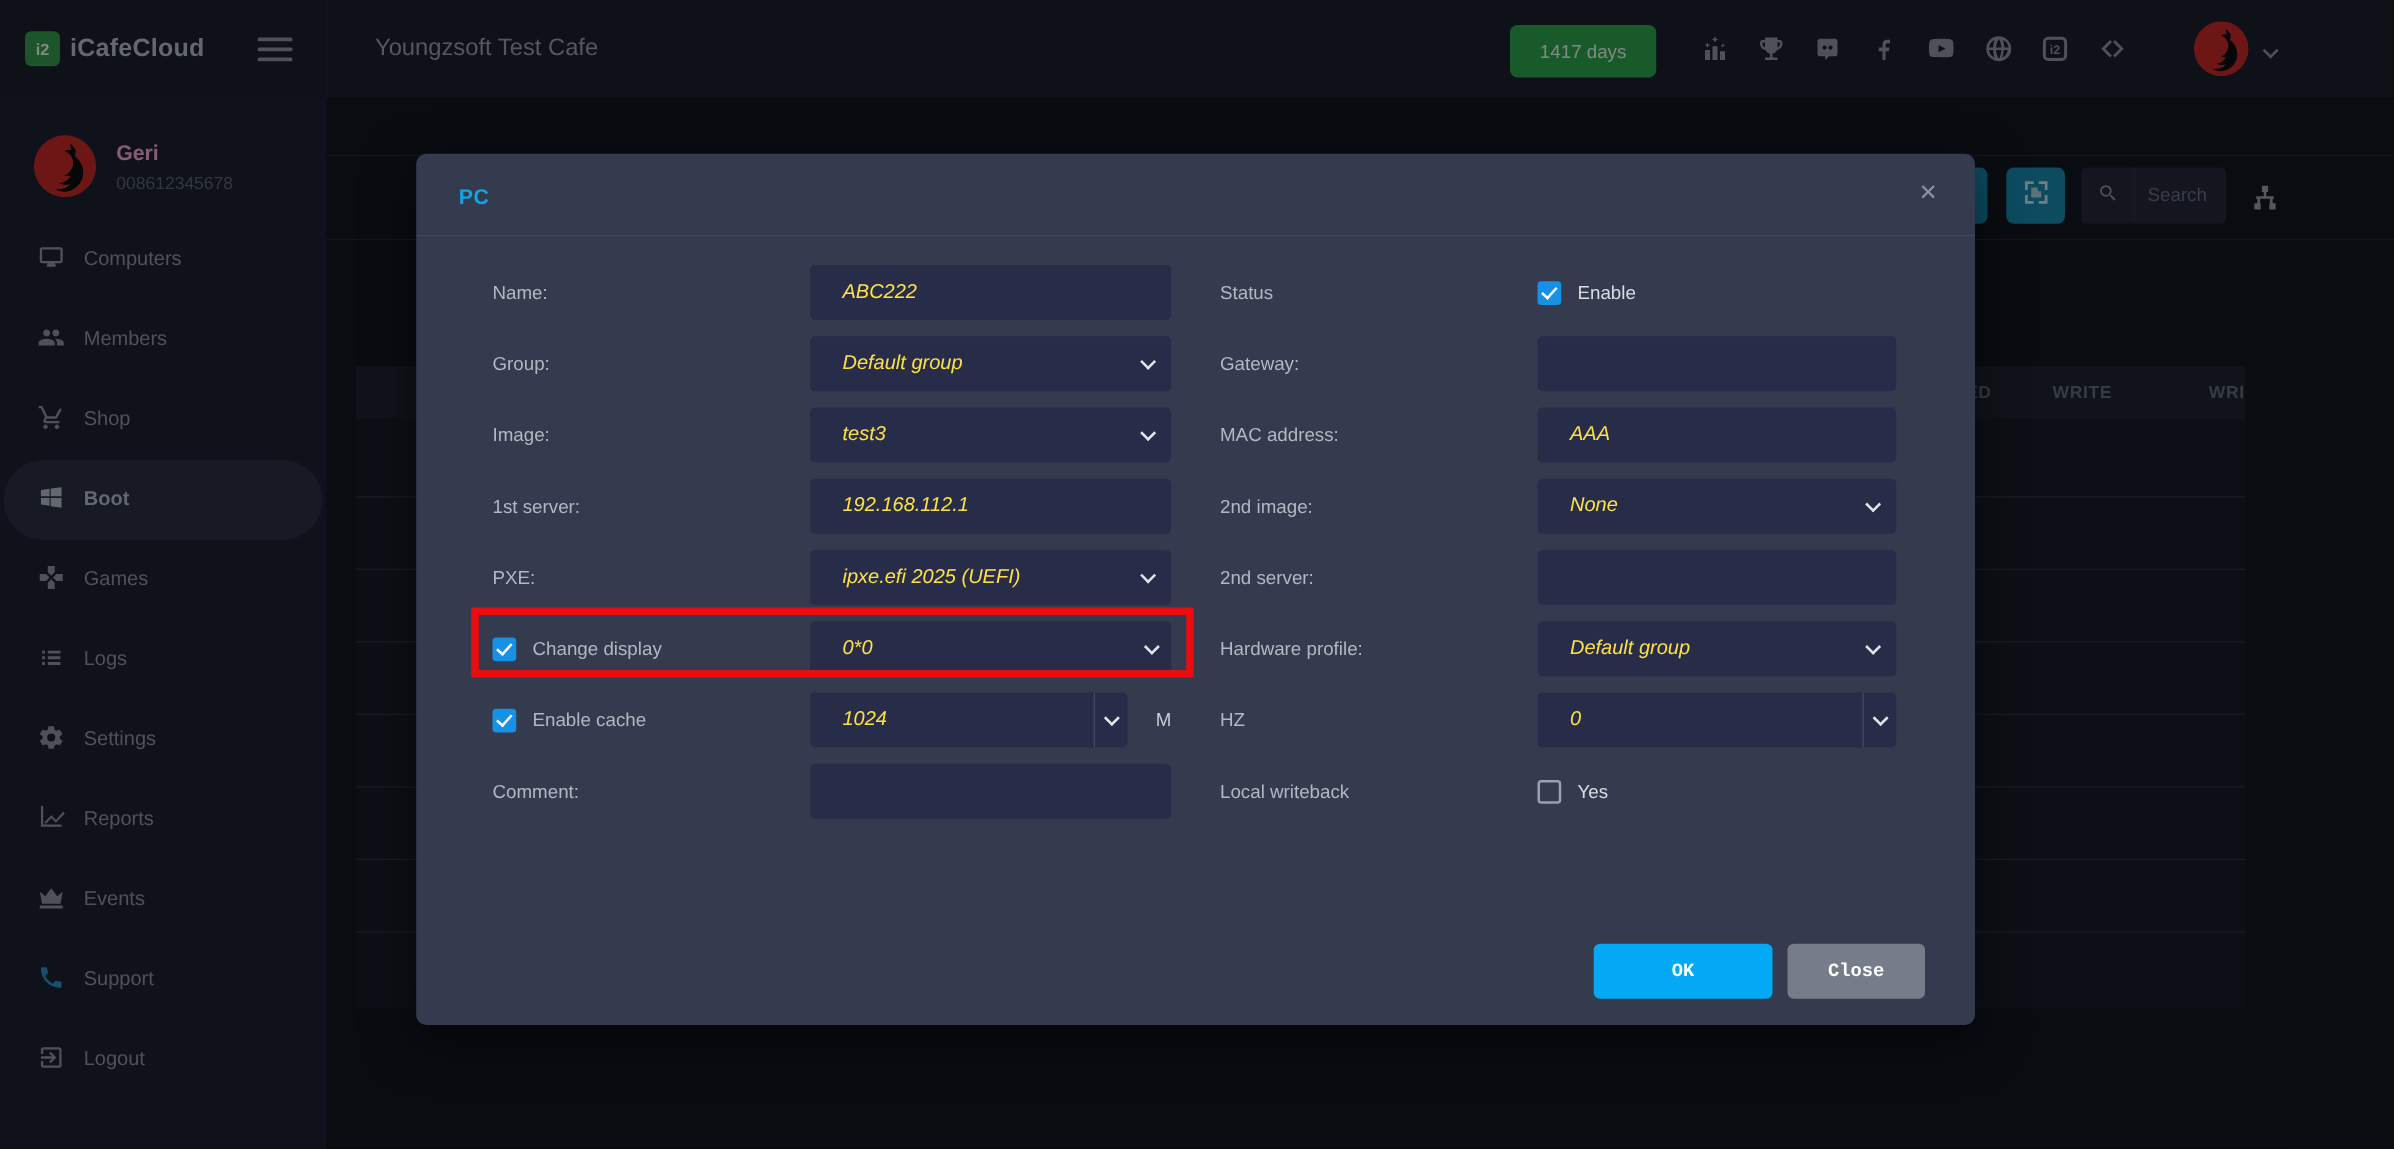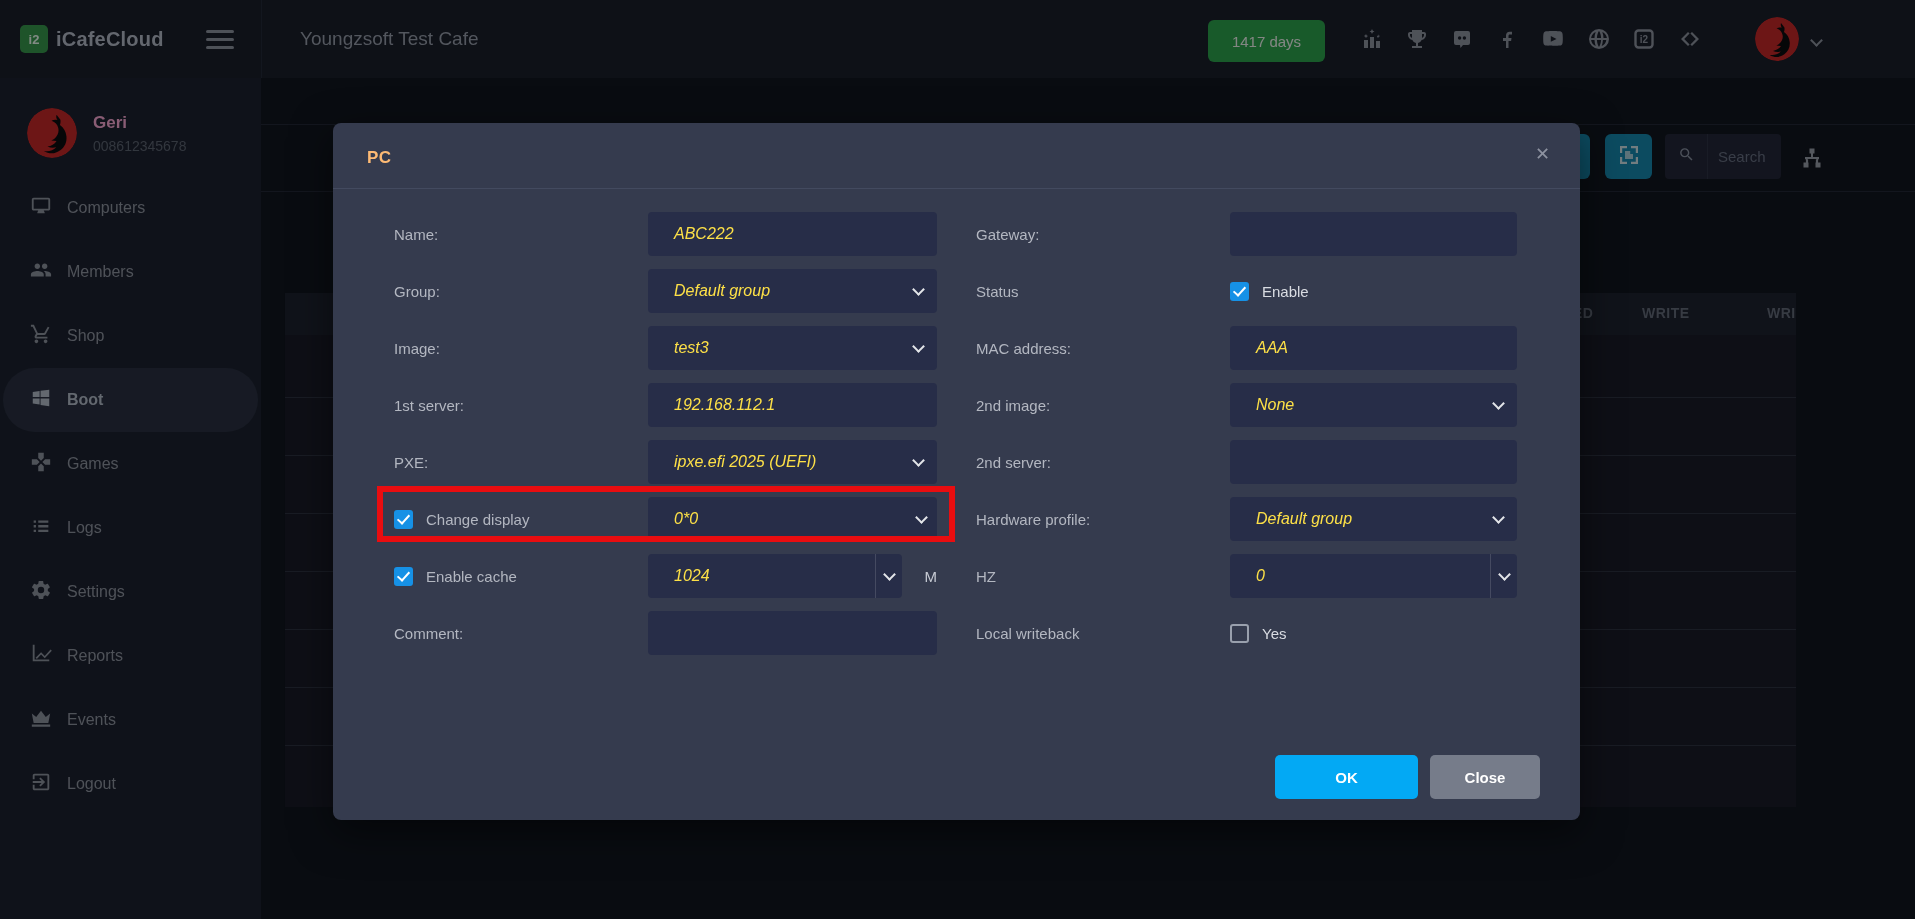--- a/index.html
+++ b/index.html
@@ -44,21 +44,21 @@
   .searchbox .ph{margin-left:10px;font-size:15px;color:#687083;white-space:nowrap;overflow:hidden;}
   .sitemap{position:absolute;left:1800px;top:146px;color:#9aa0ab;z-index:1;}
   .table{position:absolute;left:285px;top:293px;width:1511px;height:514px;background:#1a1d28;z-index:1;}
   .table-header{position:absolute;top:0;left:0;right:0;height:42px;background:#1e2330;}
   .th{position:absolute;top:12px;font-size:14px;font-weight:bold;color:#646c7a;letter-spacing:.5px;}
   .trow{position:absolute;left:0;right:0;height:1px;background:#2e3442;}
   
   .overlay{position:absolute;inset:0;background:rgba(0,0,0,.45);z-index:5;}
   .modal{position:absolute;left:333px;top:123px;width:1247px;height:697px;background:#353b4e;border-radius:8px;
     box-shadow:0 12px 40px rgba(0,0,0,.5);z-index:10;}
-  .modal-title{position:absolute;left:34px;top:25px;font-size:17px;font-weight:bold;color:#fdba74;letter-spacing:.5px;}
+  .modal-title{position:absolute;left:34px;top:25px;font-size:17px;font-weight:bold;color:#0ea5e9;letter-spacing:.5px;}
   .modal-close{position:absolute;right:26px;top:16px;font-size:18px;color:#8d92a0;cursor:pointer;padding:4px;}
   .modal-hdiv{position:absolute;left:0;right:0;top:65px;height:1px;background:#434a5f;}
   .col{position:absolute;top:89px;display:flex;flex-direction:column;gap:13px;}
   .col-left{left:61px;width:543px;}
   .col-right{left:643px;width:541px;}
   .frow{display:flex;align-items:center;height:44px;gap:12px;}
   .flabel{flex:0 0 242px;font-size:15px;color:#b3b7c1;display:flex;align-items:center;gap:13px;}
   .control{position:relative;width:301px;height:44px;background:#272d48;border-radius:4px;display:flex;align-items:center;}
   .col-right .control{width:299px;}
   .control.narrow{width:279px;}
@@ -67,21 +67,21 @@
   .chev.in{right:11px;}
   .vdiv{position:absolute;right:26px;top:0;bottom:0;width:1px;background:rgba(255,255,255,.14);}
   .suffix{margin-left:11px;font-size:15px;color:#c6cad3;}
   .cb{width:19px;height:19px;border-radius:3px;flex:0 0 auto;position:relative;cursor:pointer;border:2px solid #99a0ad;background:transparent;}
   .cb.checked{border:none;background:#1691e6;}
   .cb.checked::after{content:"";position:absolute;left:6px;top:2px;width:5px;height:10px;border-right:2.5px solid #fff;border-bottom:2.5px solid #fff;transform:rotate(42deg);}
   .cb-text{font-size:15px;color:#d9dce2;margin-left:13px;}
   .ctrl-check{display:flex;align-items:center;}
   .red-box{position:absolute;left:44px;top:363px;width:578px;height:56px;border:6px solid #e90d10;z-index:3;pointer-events:none;}
   .footer{position:absolute;right:40px;top:632px;display:flex;gap:12px;}
-  .btn{height:44px;border-radius:5px;display:flex;align-items:center;justify-content:center;font-size:15px;font-weight:bold;color:#fff;cursor:pointer;border:none;}
+  .btn{height:44px;border-radius:5px;display:flex;align-items:center;justify-content:center;font-size:15px;font-weight:bold;color:#fff;cursor:pointer;border:none;font-family:Liberation Mono, monospace;}
   .btn-ok{width:143px;background:#03a9f4;}
   .btn-close{width:110px;background:#767c8a;}
 </style>
 </head>
 <body>
 
 <div class="app">
 
   <div class="navbar">
     <div class="brand">
@@ -214,20 +214,26 @@
         <span><svg width="22" height="22" viewBox="0 0 24 24" fill="currentColor">
               <path d="M3 3h2v16h16v2H3V3zm4.5 15.5l-1.4-1.4 6-6 4 4L22.4 8l1.4 1.4-7.7 8.1-4-4-4.6 5z" transform="translate(0,-1)"></path>
             </svg></span>
         <span>Reports</span>
       </div>
       <div class="side-item">
         <span><svg width="22" height="22" viewBox="0 0 24 24" fill="currentColor">
               <path d="M2 19h20v2.5H2V19zm0-12l4.8 4L12 4l5.2 7L22 7l-2 10.5H4L2 7z"></path>
             </svg></span>
         <span>Events</span>
+      </div>
+      <div class="side-item support-blue">
+        <span style="color:#2a93c9"><svg width="22" height="22" viewBox="0 0 24 24" fill="currentColor">
+              <path d="M6.62 10.79c1.44 2.83 3.76 5.14 6.59 6.59l2.2-2.2c.27-.27.67-.36 1.02-.24 1.12.37 2.33.57 3.57.57.55 0 1 .45 1 1V20c0 .55-.45 1-1 1-9.39 0-17-7.61-17-17 0-.55.45-1 1-1h3.5c.55 0 1 .45 1 1 0 1.25.2 2.45.57 3.57.11.35.03.74-.25 1.02l-2.2 2.2z"></path>
+            </svg></span>
+        <span>Support</span>
       </div>
       <div class="side-item">
         <span><svg width="22" height="22" viewBox="0 0 24 24" fill="currentColor">
               <path d="M10.09 15.59L11.5 17l5-5-5-5-1.41 1.41L12.67 11H3v2h9.67l-2.58 2.59zM19 3H5c-1.1 0-2 .9-2 2v4h2V5h14v14H5v-4H3v4c0 1.1.9 2 2 2h14c1.1 0 2-.9 2-2V5c0-1.1-.9-2-2-2z"></path>
             </svg></span>
         <span>Logout</span>
       </div>
     </div>
   </div>
 
@@ -332,33 +338,33 @@
       <div class="frow">
         <span class="flabel">Comment:</span>
         <div class="control">
             <span class="val"></span>
           </div>
       </div>
     </div>
 
     <div class="col col-right">
       <div class="frow">
-        <span class="flabel">Gateway:</span>
-        <div class="control">
-            <span class="val"></span>
-          </div>
-      </div>
-      <div class="frow">
         <span class="flabel">Status</span>
         <div class="ctrl-check">
           <span class="cb checked"></span>
           <span class="cb-text">Enable</span>
         </div>
       </div>
       <div class="frow">
+        <span class="flabel">Gateway:</span>
+        <div class="control">
+            <span class="val"></span>
+          </div>
+      </div>
+      <div class="frow">
         <span class="flabel">MAC address:</span>
         <div class="control">
             <span class="val">AAA</span>
           </div>
       </div>
       <div class="frow">
         <span class="flabel">2nd image:</span>
         <div class="control">
             <span class="val">None</span>
             <span class="chev"></span>

